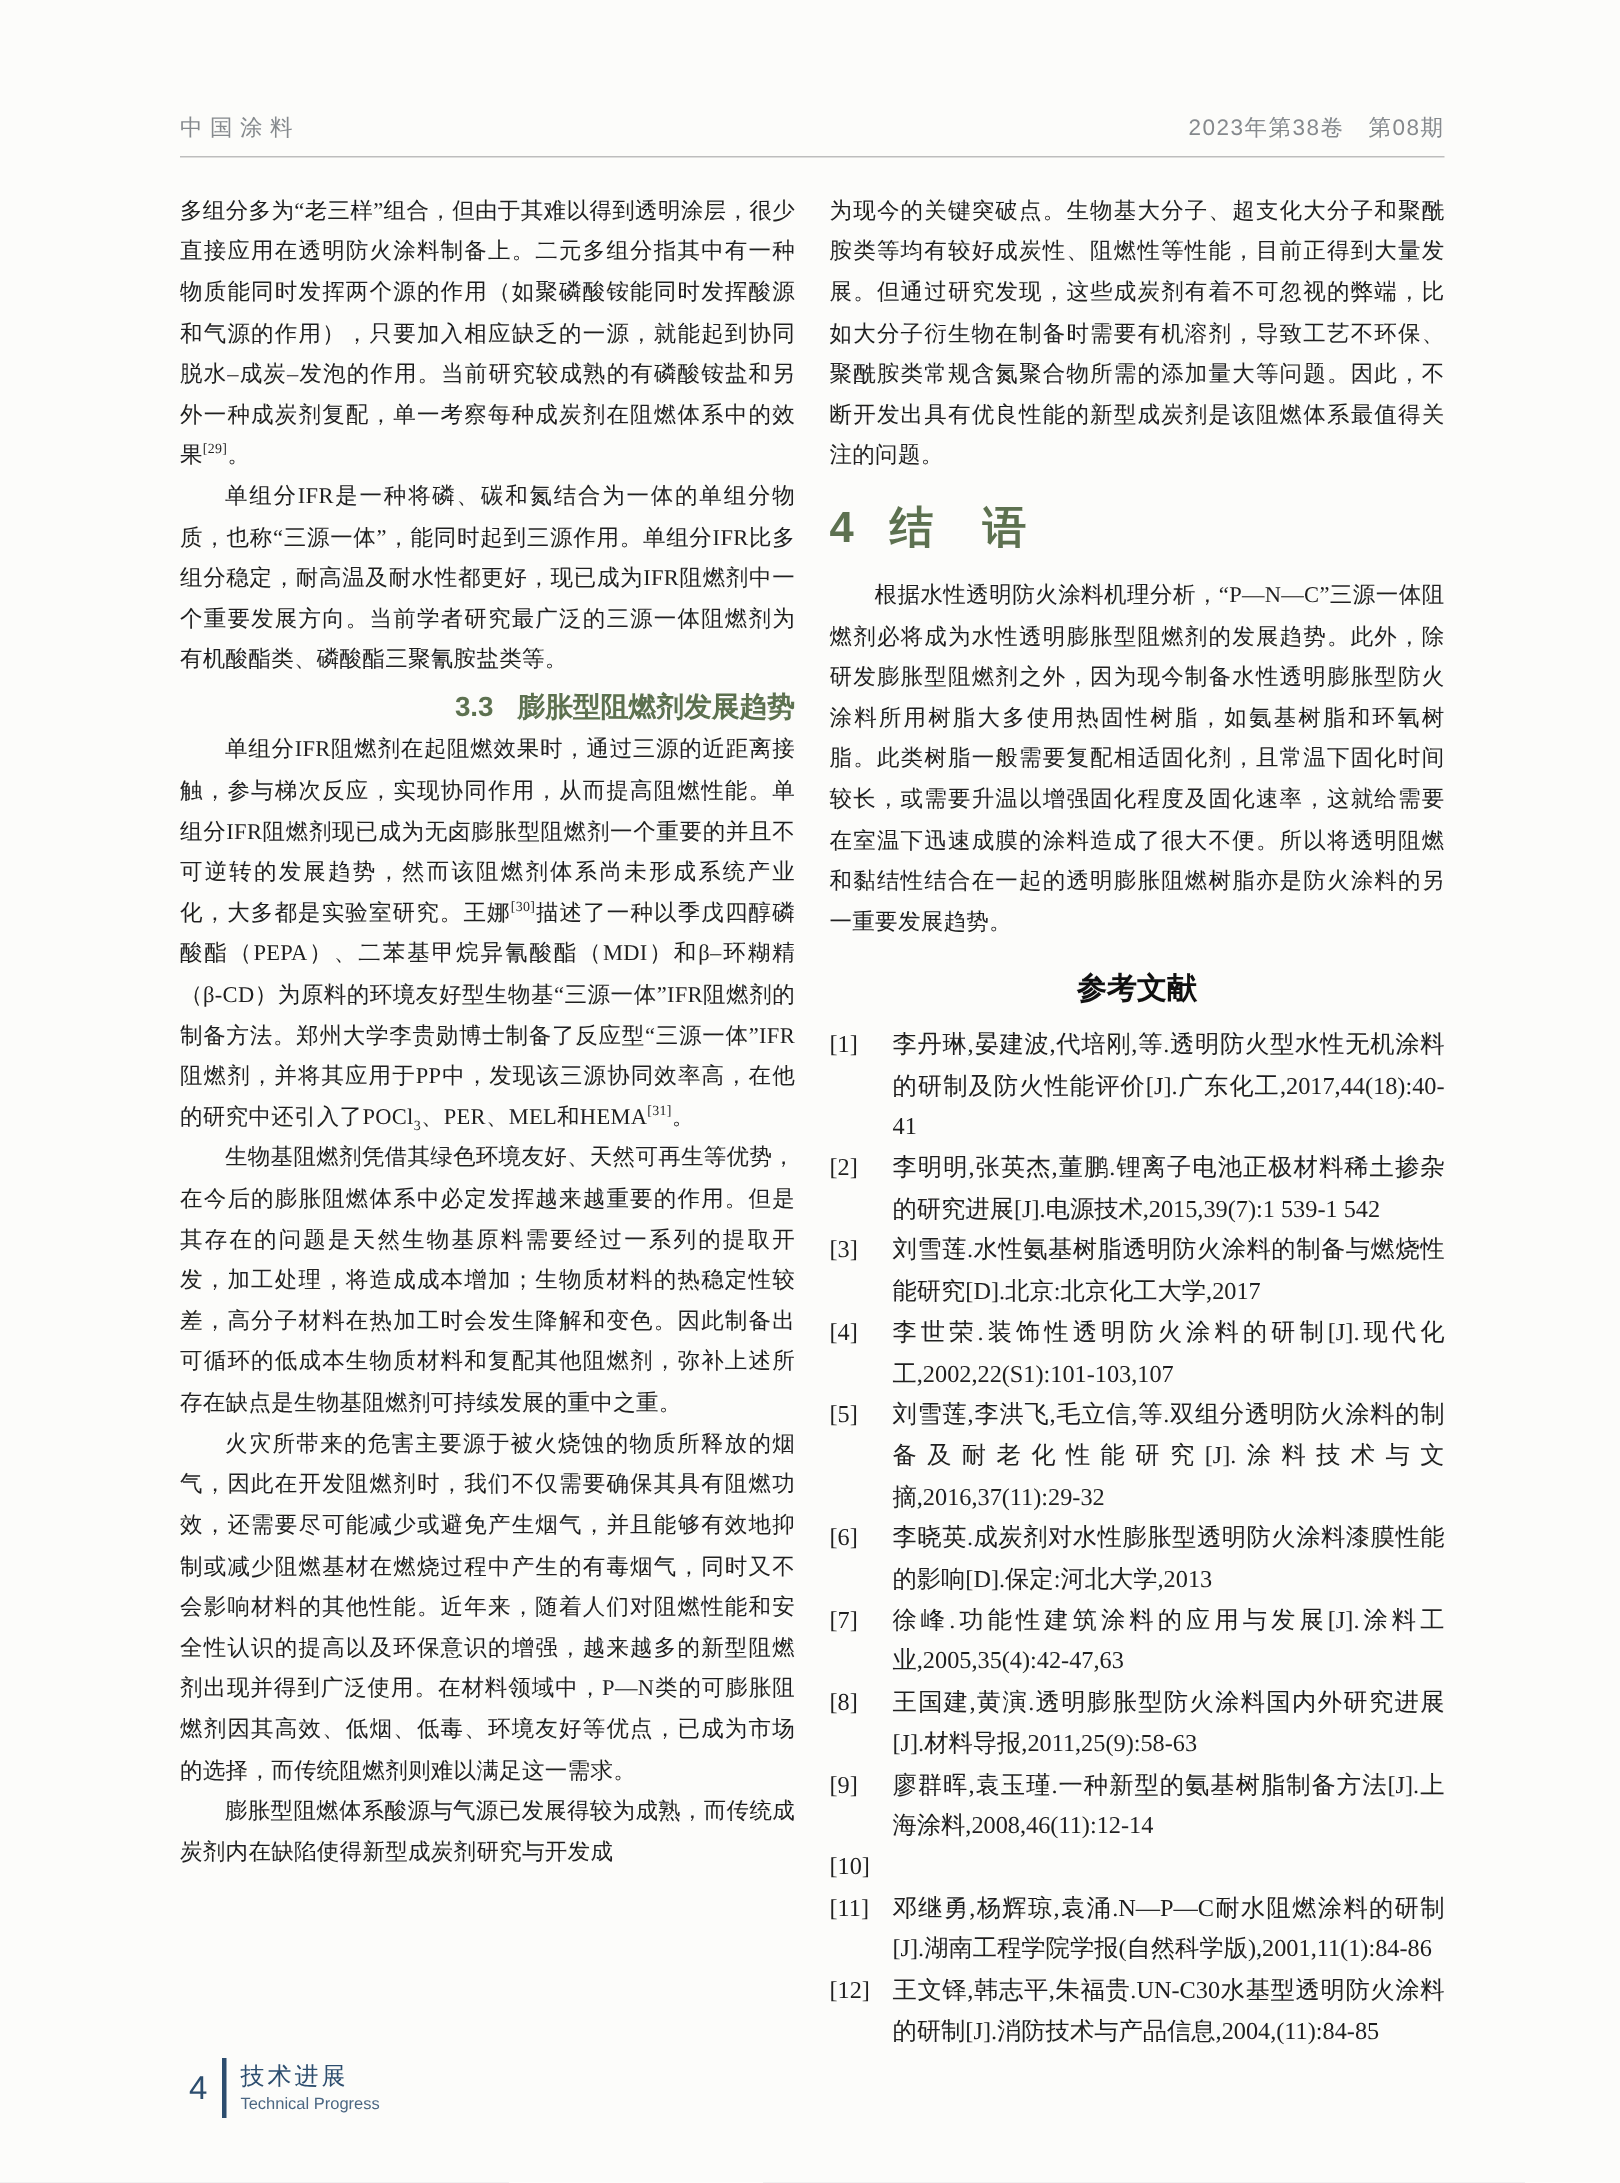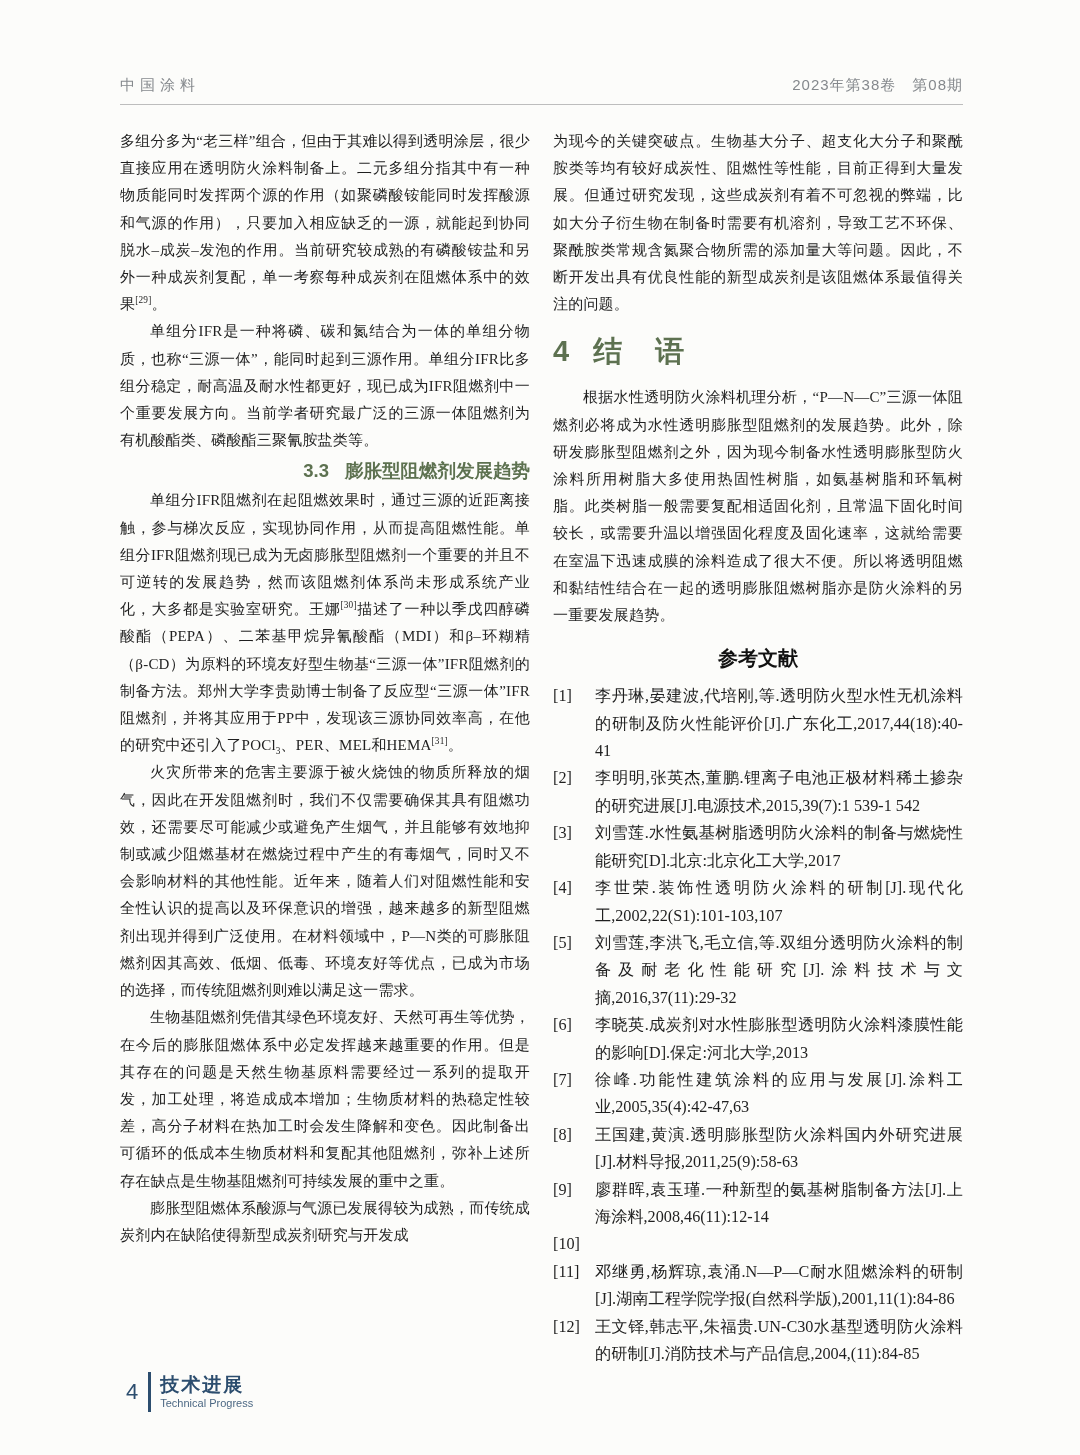--- a/index.html
+++ b/index.html
@@ -80,41 +80,41 @@
   
   .page-footer{
     position:absolute;
     left:126px;top:1372px;
     display:flex;align-items:center;
     font-family:"Liberation Sans", sans-serif;
     color:var(--footer-accent);
   }
   .pg-num{font-size:22px;margin-right:10px;}
   .pg-bar{width:3px;height:40px;background:var(--footer-accent);margin-right:9px;}
-  .pg-cn{font-size:19px;font-weight:bold;letter-spacing:2px;line-height:22px;}
+  .pg-cn{font-size:16px;font-weight:normal;letter-spacing:2px;line-height:22px;}
   .pg-en{font-size:11px;opacity:0.85;line-height:14px;}
 </style>
 </head>
 <body>
 
 <div class="page">
 
   <div class="page-header">
     <span class="journal-name">中国涂料</span>
     <span class="issue-info">2023年第38卷　第08期</span>
   </div>
 
   <div class="cols">
     <div class="col">
         <p class="para">多组分多为“老三样”组合，但由于其难以得到透明涂层，很少直接应用在透明防火涂料制备上。二元多组分指其中有一种物质能同时发挥两个源的作用（如聚磷酸铵能同时发挥酸源和气源的作用），只要加入相应缺乏的一源，就能起到协同脱水–成炭–发泡的作用。当前研究较成熟的有磷酸铵盐和另外一种成炭剂复配，单一考察每种成炭剂在阻燃体系中的效果<sup>[29]</sup>。</p>
         <p class="para indent">单组分IFR是一种将磷、碳和氮结合为一体的单组分物质，也称“三源一体”，能同时起到三源作用。单组分IFR比多组分稳定，耐高温及耐水性都更好，现已成为IFR阻燃剂中一个重要发展方向。当前学者研究最广泛的三源一体阻燃剂为有机酸酯类、磷酸酯三聚氰胺盐类等。</p>
         <h3 class="sec-h3"><span class="h-num">3.3</span><span class="h-title">膨胀型阻燃剂发展趋势</span></h3>
         <p class="para indent">单组分IFR阻燃剂在起阻燃效果时，通过三源的近距离接触，参与梯次反应，实现协同作用，从而提高阻燃性能。单组分IFR阻燃剂现已成为无卤膨胀型阻燃剂一个重要的并且不可逆转的发展趋势，然而该阻燃剂体系尚未形成系统产业化，大多都是实验室研究。王娜<sup>[30]</sup>描述了一种以季戊四醇磷酸酯（PEPA）、二苯基甲烷异氰酸酯（MDI）和β–环糊精（β-CD）为原料的环境友好型生物基“三源一体”IFR阻燃剂的制备方法。郑州大学李贵勋博士制备了反应型“三源一体”IFR阻燃剂，并将其应用于PP中，发现该三源协同效率高，在他的研究中还引入了POCl<sub>3</sub>、PER、MEL和HEMA<sup>[31]</sup>。</p>
+        <p class="para indent">生物基阻燃剂凭借其绿色环境友好、天然可再生等优势，在今后的膨胀阻燃体系中必定发挥越来越重要的作用。但是其存在的问题是天然生物基原料需要经过一系列的提取开发，加工处理，将造成成本增加；生物质材料的热稳定性较差，高分子材料在热加工时会发生降解和变色。因此制备出可循环的低成本生物质材料和复配其他阻燃剂，弥补上述所存在缺点是生物基阻燃剂可持续发展的重中之重。</p>
         <p class="para indent">火灾所带来的危害主要源于被火烧蚀的物质所释放的烟气，因此在开发阻燃剂时，我们不仅需要确保其具有阻燃功效，还需要尽可能减少或避免产生烟气，并且能够有效地抑制或减少阻燃基材在燃烧过程中产生的有毒烟气，同时又不会影响材料的其他性能。近年来，随着人们对阻燃性能和安全性认识的提高以及环保意识的增强，越来越多的新型阻燃剂出现并得到广泛使用。在材料领域中，P—N类的可膨胀阻燃剂因其高效、低烟、低毒、环境友好等优点，已成为市场的选择，而传统阻燃剂则难以满足这一需求。</p>
-        <p class="para indent">生物基阻燃剂凭借其绿色环境友好、天然可再生等优势，在今后的膨胀阻燃体系中必定发挥越来越重要的作用。但是其存在的问题是天然生物基原料需要经过一系列的提取开发，加工处理，将造成成本增加；生物质材料的热稳定性较差，高分子材料在热加工时会发生降解和变色。因此制备出可循环的低成本生物质材料和复配其他阻燃剂，弥补上述所存在缺点是生物基阻燃剂可持续发展的重中之重。</p>
         <p class="para indent">膨胀型阻燃体系酸源与气源已发展得较为成熟，而传统成炭剂内在缺陷使得新型成炭剂研究与开发成</p>
       </div>
     <div class="col">
         <p class="para">为现今的关键突破点。生物基大分子、超支化大分子和聚酰胺类等均有较好成炭性、阻燃性等性能，目前正得到大量发展。但通过研究发现，这些成炭剂有着不可忽视的弊端，比如大分子衍生物在制备时需要有机溶剂，导致工艺不环保、聚酰胺类常规含氮聚合物所需的添加量大等问题。因此，不断开发出具有优良性能的新型成炭剂是该阻燃体系最值得关注的问题。</p>
         <h2 class="sec-h2"><span class="h-num">4</span><span class="h-title">结　语</span></h2>
         <p class="para indent">根据水性透明防火涂料机理分析，“P—N—C”三源一体阻燃剂必将成为水性透明膨胀型阻燃剂的发展趋势。此外，除研发膨胀型阻燃剂之外，因为现今制备水性透明膨胀型防火涂料所用树脂大多使用热固性树脂，如氨基树脂和环氧树脂。此类树脂一般需要复配相适固化剂，且常温下固化时间较长，或需要升温以增强固化程度及固化速率，这就给需要在室温下迅速成膜的涂料造成了很大不便。所以将透明阻燃和黏结性结合在一起的透明膨胀阻燃树脂亦是防火涂料的另一重要发展趋势。</p>
         <div class="ref-head">参考文献</div>
         <div class="ref-item">
           <span class="ref-num">[1]</span>
           <span class="ref-text">李丹琳,晏建波,代培刚,等.透明防火型水性无机涂料的研制及防火性能评价[J].广东化工,2017,44(18):40-41</span>

